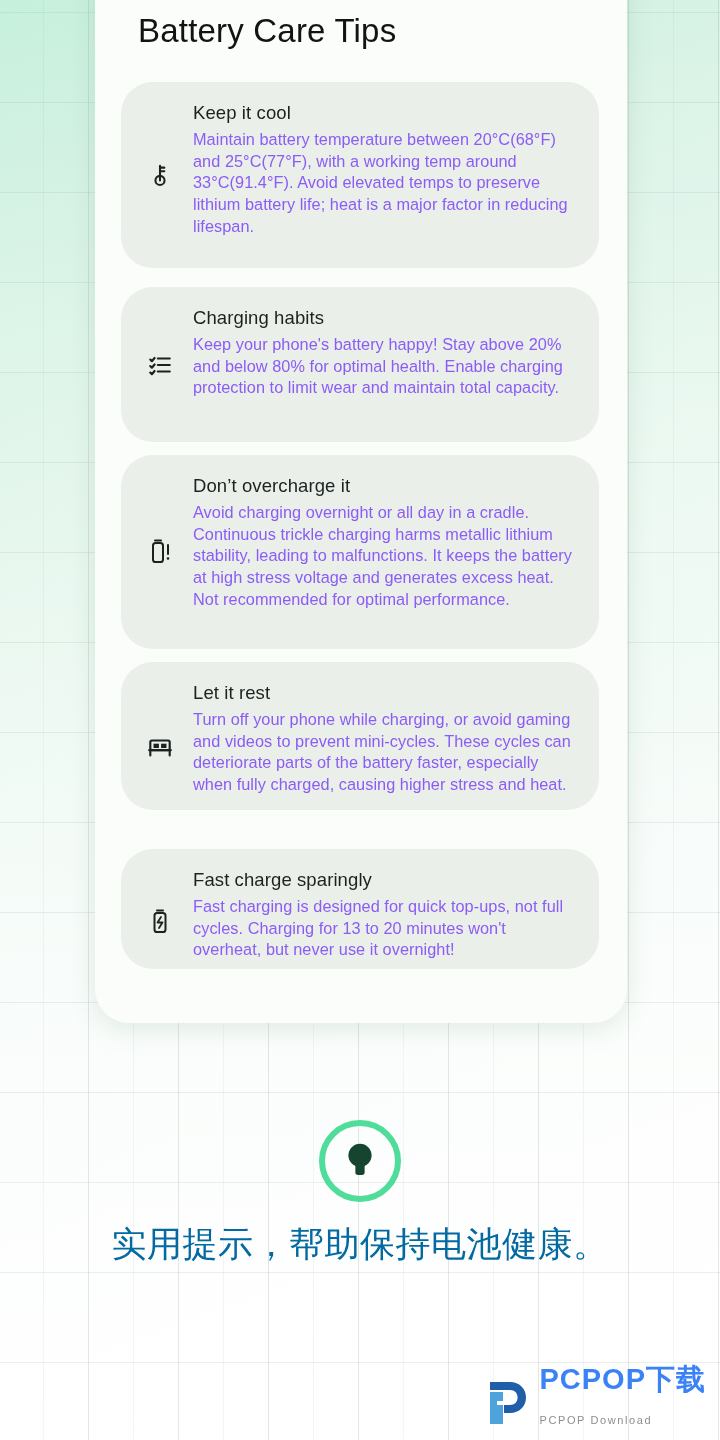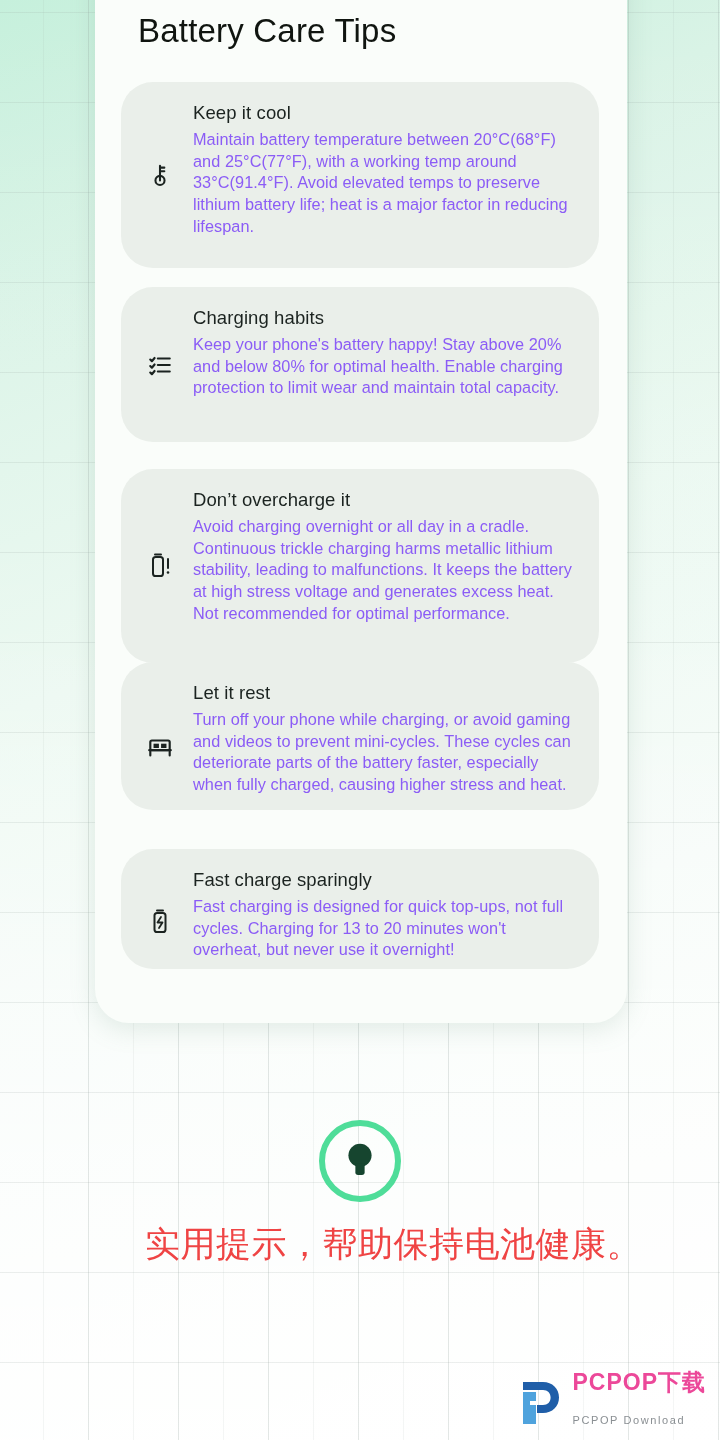--- a/index.html
+++ b/index.html
@@ -109,39 +109,39 @@
   }
   #logo-ring {
     width:82px; height:82px;
     border-radius:50%;
     border:6px solid #4fdd99;
     display:flex; align-items:center; justify-content:center;
   }
   #tagline {
     position:absolute;
     left:78px; right:78px; top:1222px;
-    text-align:right;
+    text-align:center;
     font-size:35px;
     line-height:1.28;
-    color:#ef4444;
+    color:#0369a1;
     letter-spacing:0.5px;
   }
 
   
   #watermark {
     position:absolute;
     right:14px; bottom:14px;
     display:flex; align-items:flex-end; gap:9px;
   }
   #wm-mark { width:44px; height:46px; flex:none; }
   #wm-text { display:flex; flex-direction:column; line-height:1; }
   #wm-main {
-    font-size:23px;
+    font-size:29px;
     font-weight:bold;
-    color:#ec4899;
+    color:#3b82f6;
     letter-spacing:1px;
     white-space:nowrap;
     margin-top:40px;
   }
   #wm-sub {
     font-size:11px;
     color:#8a8f93;
     letter-spacing:1.6px;
     margin-top:21px;
     white-space:nowrap;
@@ -184,21 +184,21 @@
           <path d="M3 13l1.5 1.5L7 11.5"></path>
           <path d="M3 19l1.5 1.5L7 17.5"></path>
         </svg>
       </div>
       <div class="tip-body">
         <div class="tip-title">Charging habits</div>
         <div class="tip-desc">Keep your phone's battery happy! Stay above 20% and below 80% for optimal health. Enable charging protection to limit wear and maintain total capacity.</div>
       </div>
     </div>
 
-    <div class="tip-card" style="top:469px; height:194px;">
+    <div class="tip-card" style="top:455px; height:194px;">
       <div class="tip-icon" style="top:80px;">
         <svg width="24" height="30" viewBox="0 0 24 30" fill="none" stroke="#1b2320" stroke-width="2" stroke-linecap="round" stroke-linejoin="round">
           <path d="M7 3.5h6"></path>
           <rect x="5" y="6" width="10" height="19" rx="2.6"></rect>
           <path d="M20 8v9"></path>
           <circle cx="20" cy="21.5" r="1.3" fill="#1b2320" stroke="none"></circle>
         </svg>
       </div>
       <div class="tip-body">
         <div class="tip-title">Don’t overcharge it</div>

